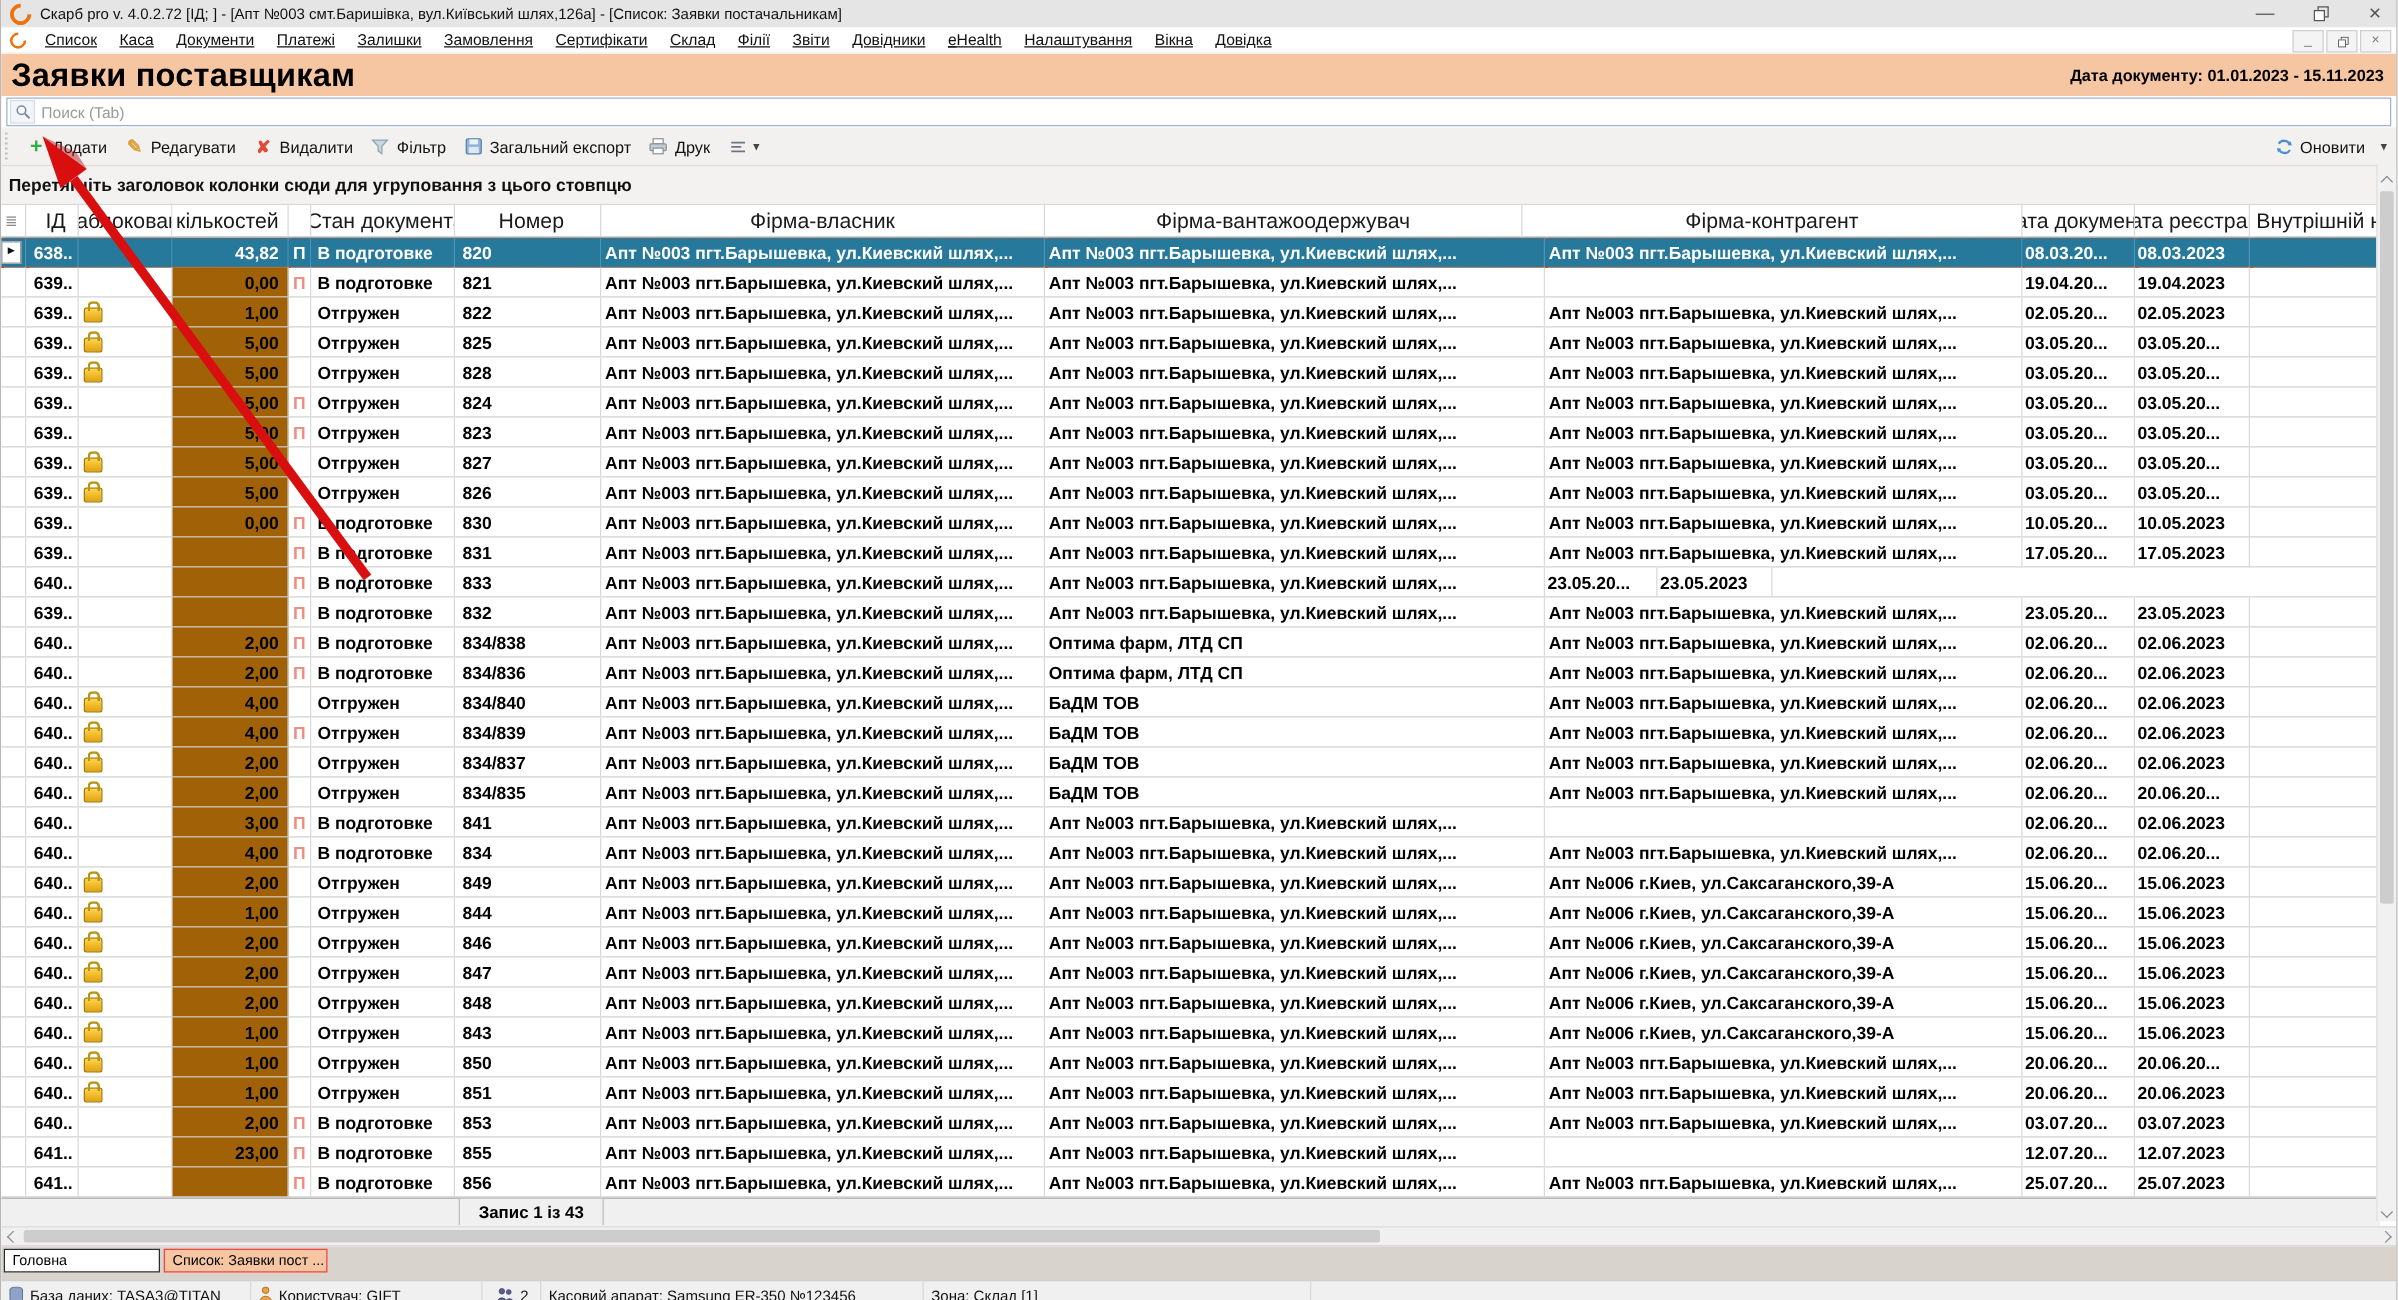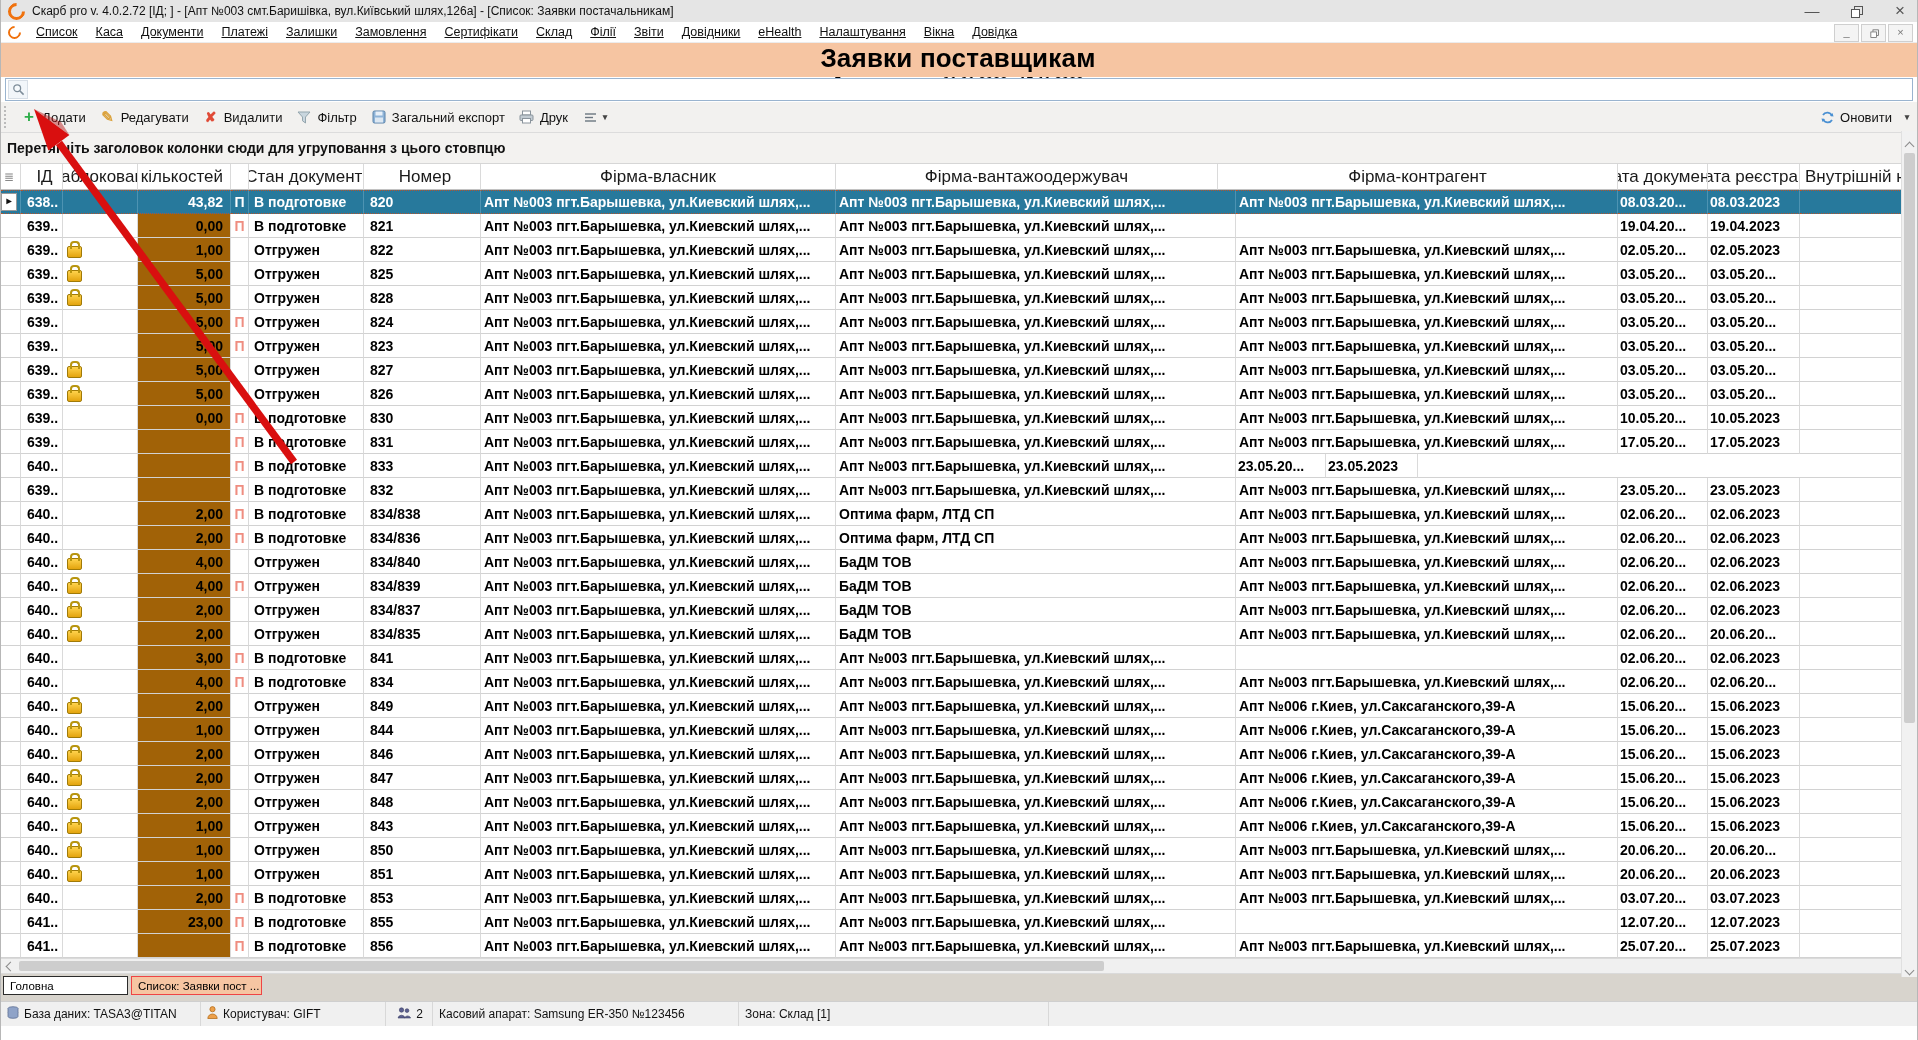--- a/index.html
+++ b/index.html
@@ -18,21 +18,21 @@
   .restore-glyph:before{content:"";position:absolute;left:3px;top:0;width:7px;height:7px;border:1.4px solid #555;}
   .restore-glyph:after{content:"";position:absolute;left:0;top:3px;width:7px;height:7px;border:1.4px solid #555;background:#fff;}
   
   .menubar{height:20px;display:flex;align-items:center;background:#fff;border-bottom:1px solid #ececec;padding-left:7px;position:relative;}
   .menubar .appicon{width:9px;height:9px;border-width:2.5px;}
   .menu-item{font-size:12.5px;color:#111;padding:0 9px;white-space:nowrap;cursor:default;text-decoration:underline;}
   .mdicontrols{position:absolute;right:4px;top:2px;display:flex;gap:2px;}
   .mdibtn{width:23px;height:16px;border:1px solid #cfcfcf;background:#f4f4f4;color:#777;font-size:11px;line-height:14px;text-align:center;}
   .mdibtn .restore-glyph{transform:scale(.7);margin-top:3px;}
   
-  .pageheader{height:34px;background:#f6c5a2;display:flex;align-items:center;justify-content:space-between;padding:0 10px 0 8px;flex-direction:column;}
+  .pageheader{height:34px;background:#f6c5a2;display:flex;align-items:center;justify-content:space-between;padding:0 10px 0 8px;}
   .pagetitle{font-size:26px;font-weight:bold;color:#000;letter-spacing:.2px;}
   .daterange{font-size:13px;font-weight:bold;color:#000;}
   
   .searchrow{height:25px;background:#fff;display:flex;align-items:center;padding:0 4px;}
   .searchbox{flex:1;height:21px;border:1px solid #9ab4cf;background:#fff;display:flex;align-items:center;padding-left:2px;}
   .magwrap{width:18px;height:17px;border:1px solid #d7dee6;background:#f2f6fa;display:flex;align-items:center;justify-content:center;flex:none;}
   .searchbox input{border:none;outline:none;flex:1;font-family:"Liberation Sans",sans-serif;font-size:12.5px;color:#333;height:17px;padding-left:5px;background:transparent;}
   .searchbox input::placeholder{color:#9a9a9a;}
   
   .toolbar{height:30px;background:#f2f1ef;border-bottom:1px solid #dcdcdc;display:flex;align-items:center;padding:0 8px 0 2px;position:relative;}
@@ -145,20 +145,21 @@
 </div>
 
 <div class="searchrow">
   <div class="searchbox">
     <span class="magwrap">
       <svg width="13" height="13" viewBox="0 0 13 13">
           <circle cx="5.2" cy="5.2" r="3.4" fill="#f6fafd" stroke="#7d8c99" stroke-width="1.3"></circle>
           <line x1="8" y1="8" x2="11.6" y2="11.6" stroke="#7d8c99" stroke-width="1.6"></line>
         </svg>
     </span>
+    <input type="text" placeholder="Поиск (Tab)" style="">
   </div>
 </div>
 
 <div class="toolbar">
   <span class="grip"></span>
   <button class="tbtn">
     <span class="ic ic-plus">+</span>
     <span>Додати</span>
   </button>
   <button class="tbtn">
@@ -755,20 +756,23 @@
         <div class="gcell c-state">В подготовке</div>
         <div class="gcell c-num">856</div>
         <div class="gcell c-own">Апт №003 пгт.Барышевка, ул.Киевский шлях,...</div>
         <div class="gcell c-contr">Апт №003 пгт.Барышевка, ул.Киевский шлях,...</div>
         <div class="gcell c-cons">Апт №003 пгт.Барышевка, ул.Киевский шлях,...</div>
         <div class="gcell c-ddoc">25.07.20...</div>
         <div class="gcell c-dreg">25.07.2023</div>
         <div class="gcell c-int"></div>
       </div>
     </div>
+  <div class="gfooter">
+    <div class="reccell">Запис 1 із 43</div>
+  </div>
 </div>
 
 <div class="vscroll">
   <span class="vbtn" style="top:5px;"><span class="chev chev-up"></span></span>
   <div class="vthumb"></div>
   <span class="vbtn" style="bottom:5px;"><span class="chev chev-down"></span></span>
 </div>
 
 <div class="hscroll">
   <span class="hbtn" style="left:2px;">

